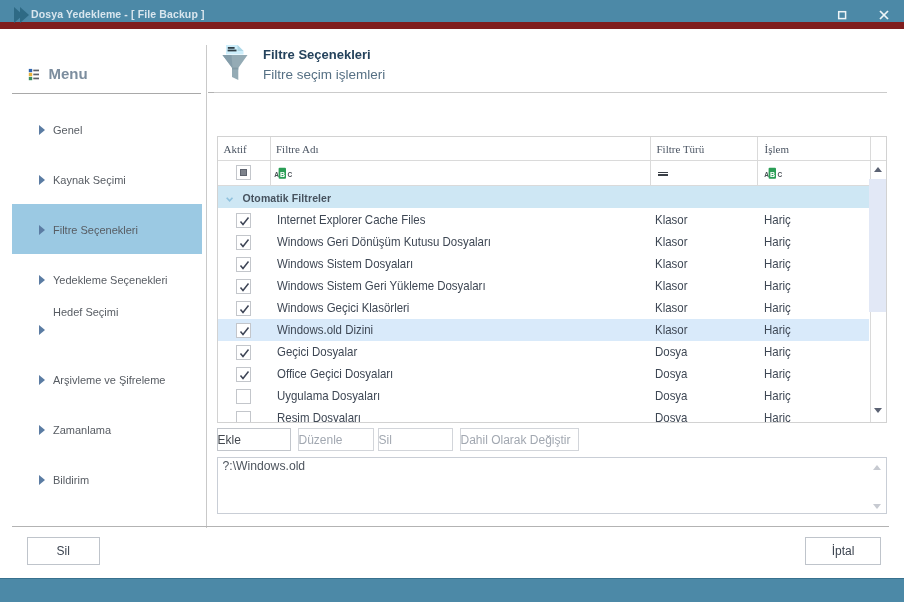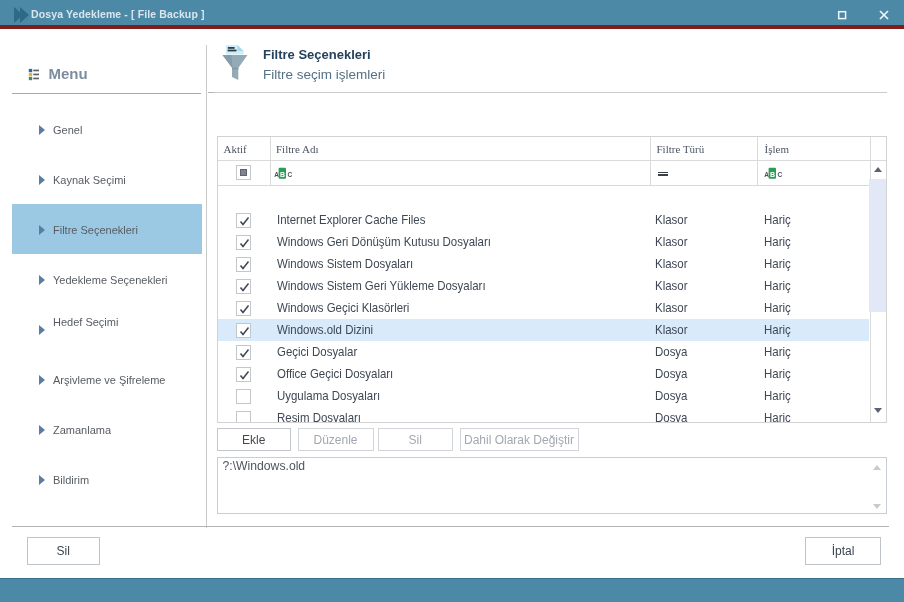--- a/index.html
+++ b/index.html
@@ -2,21 +2,21 @@
 <html><head>
 <meta charset="utf-8">
 <style>
   * { margin:0; padding:0; box-sizing:border-box; }
   html,body { width:904px; height:602px; background:#fff; }
   body { font-family:"Liberation Sans", sans-serif; }
   #root { position:relative; width:904px; height:602px; overflow:hidden; background:#fff; }
   .abs { position:absolute; }
 
   
-  #titlebar { left:0; top:0; width:904px; height:29px; background:#4c89a7; border-bottom:4px solid #7f1d1d; }
+  #titlebar { left:0; top:0; width:904px; height:29px; background:#4c89a7; border-bottom:7px solid #7f1d1d; }
   #title-text { left:31px; top:0; height:29px; line-height:28px; font-size:10.5px; font-weight:bold; color:#d9e6ee; letter-spacing:.12px; }
 
   
   #bottomstrip { left:0; top:578px; width:904px; height:24px; background:#4c89a7; border-top:1px solid #38718e; }
 
   
   #vdivider { left:206.3px; top:45px; width:1.2px; height:483px; background:#c9c9c9; }
   #menu-label { left:48.5px; top:64.5px; font-size:15px; font-weight:bold; color:#7c8d9e; }
   #sep-left { left:12px; top:92.8px; width:189px; height:1.4px; background:#a9a9a9; }
   #sep-left2 { left:207.5px; top:92.2px; width:9px; height:1.3px; background:#b2b2b2; }
@@ -41,21 +41,21 @@
   .cell { position:absolute; height:22px; line-height:22px; font-size:12.2px; color:#3e4754; white-space:nowrap; transform:scaleX(.94); transform-origin:left center; }
   .cbx { position:absolute; width:15px; height:15px; border:1px solid #c3c6cb; background:#fff; }
   #grouprow { position:absolute; left:0; top:49px; width:651.5px; height:22px; background:#cee7f4; }
   #grouprow b { position:absolute; left:25px; top:1px; line-height:23px; font-size:10.5px; font-weight:bold; color:#46525e; letter-spacing:.1px; }
   #selrow { position:absolute; left:0; top:182px; width:651.5px; height:22px; background:#d9eafa; }
   #sb-thumb { position:absolute; left:651.5px; top:42px; width:17px; height:133px; background:#e2e8f6; }
   .arr-up { position:absolute; width:0; height:0; border-left:4px solid transparent; border-right:4px solid transparent; border-bottom:5.5px solid #5b6273; }
   .arr-dn { position:absolute; width:0; height:0; border-left:4px solid transparent; border-right:4px solid transparent; border-top:5.5px solid #5b6273; }
 
   
-  .btn { position:absolute; height:23px; background:#fff; border:1px solid #d2d5da; font-size:12px; color:#a2a8b1; text-align:center; line-height:23px; }
+  .btn { position:absolute; height:23px; background:#fff; border:1px solid #d2d5da; font-size:12px; color:#a2a8b1; text-align:left; line-height:23px; }
   .btn.on { border-color:#c2c6cc; color:#43484f; }
   .bigbtn { position:absolute; height:28.5px; background:#fff; border:1px solid #bfc4cb; font-size:12px; color:#3c4450; text-align:center; line-height:26px; }
 
   
   #tarea { left:216.5px; top:456.5px; width:670px; height:57.5px; border:1px solid #c9ced6; background:#fff; }
   #tarea span { position:absolute; left:5px; top:1.5px; font-size:12.2px; color:#4e555e; }
   .tarr-up { position:absolute; width:0; height:0; border-left:4.5px solid transparent; border-right:4.5px solid transparent; border-bottom:5px solid #c7cad1; }
   .tarr-dn { position:absolute; width:0; height:0; border-left:4.5px solid transparent; border-right:4.5px solid transparent; border-top:5px solid #c7cad1; }
 
   #sep-bottom { left:12px; top:525.6px; width:877px; height:1.4px; background:#b3b3b3; }
@@ -95,21 +95,21 @@
   <div class="abs" id="side-hl"></div>
   <div class="abs side-tri" style="top:124.5px"></div>
     <div class="abs side-item" style="top:123.5px">Genel</div>
   <div class="abs side-tri" style="top:174.5px"></div>
     <div class="abs side-item" style="top:173.5px">Kaynak Seçimi</div>
   <div class="abs side-tri" style="top:224.5px"></div>
     <div class="abs side-item" style="top:223.5px">Filtre Seçenekleri</div>
   <div class="abs side-tri" style="top:274.5px"></div>
     <div class="abs side-item" style="top:273.5px">Yedekleme Seçenekleri</div>
   <div class="abs side-tri" style="top:324.5px"></div>
-    <div class="abs side-item" style="top:316px">Hedef Seçimi</div>
+    <div class="abs side-item" style="top:306px">Hedef Seçimi</div>
   <div class="abs side-tri" style="top:374.5px"></div>
     <div class="abs side-item" style="top:373.5px">Arşivleme ve Şifreleme</div>
   <div class="abs side-tri" style="top:424.5px"></div>
     <div class="abs side-item" style="top:423.5px">Zamanlama</div>
   <div class="abs side-tri" style="top:474.5px"></div>
     <div class="abs side-item" style="top:473.5px">Bildirim</div>
 
   <svg class="abs" style="left:218px;top:38px" width="31" height="44" viewBox="0 0 31 44">
     <polygon points="8,7 19.5,7 25.5,13 25.5,16.5 8,16.5" fill="#cdeefb"></polygon>
     <polygon points="19.5,7 19.5,13 25.5,13" fill="#aed7e6"></polygon>
@@ -147,20 +147,26 @@
     </svg>
     <div class="abs" style="left:440.5px;top:34.5px;width:9.5px;height:1.6px;background:#3a3f46"></div>
     <div class="abs" style="left:440.5px;top:37.3px;width:9.5px;height:1.5px;background:#3a3f46"></div>
     <svg class="abs" style="left:546.5px;top:29px" width="18" height="14" viewBox="0 0 18 14">
       <text x="0.3" y="10.5" font-size="6.5" font-weight="bold" fill="#4b5056" font-family="Liberation Sans">A</text>
       <rect x="4.6" y="1.8" width="7.4" height="11" rx="1" fill="#2b9e56"></rect>
       <text x="6.1" y="10.5" font-size="7" font-weight="bold" fill="#fff" font-family="Liberation Sans">B</text>
       <text x="13.6" y="10.5" font-size="6.5" font-weight="bold" fill="#4b5056" font-family="Liberation Sans">C</text>
     </svg>
 
+    <div id="grouprow">
+      <svg style="position:absolute;left:8.5px;top:11px" width="8" height="6" viewBox="0 0 8 6">
+        <polyline points="0.7,0.8 3.6,3.9 6.5,0.8" fill="none" stroke="#8fc1dd" stroke-width="1.6"></polyline>
+      </svg>
+      <b>Otomatik Filtreler</b>
+    </div>
 
     <div id="selrow"></div>
 
     <div class="cbx" style="left:18.5px;top:76px">
         <svg style="position:absolute;left:1px;top:1px" width="13" height="13" viewBox="0 0 13 13">
           <polyline points="2.5,6.5 5,9.5 10.5,2.5" fill="none" stroke="#3e4556" stroke-width="1.5"></polyline>
         </svg>
       </div>
     <div class="cell" style="left:59.5px;top:72px">Internet Explorer Cache Files</div>
     <div class="cell" style="left:437.5px;top:72px">Klasor</div>

